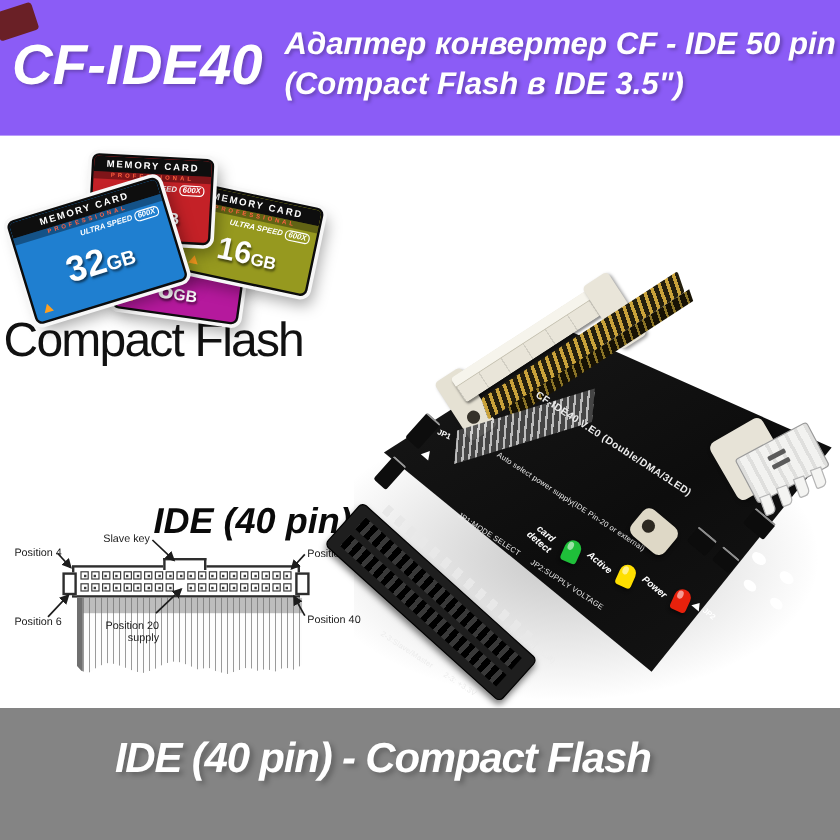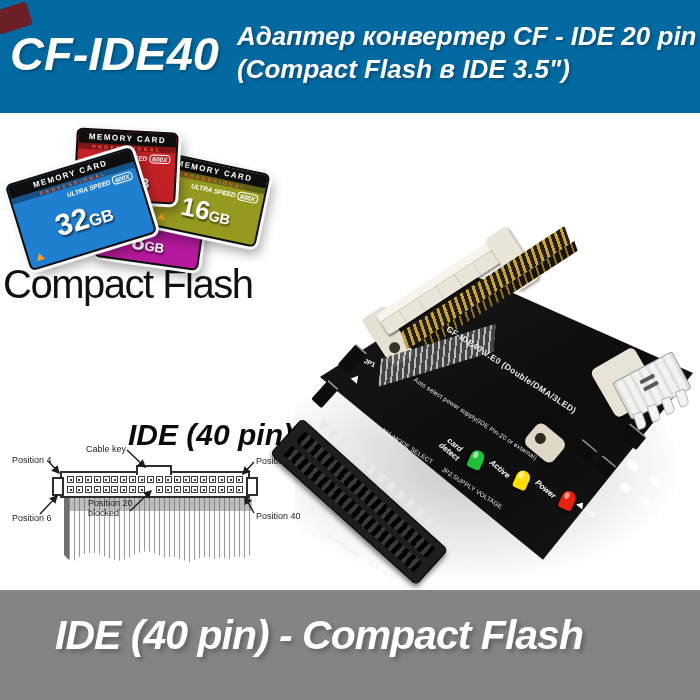--- a/index.html
+++ b/index.html
@@ -8,21 +8,21 @@
 
   
   .band{position:absolute;left:0;width:700px;color:#fff;}
   .band-top{top:0;height:113px;background:#7c7c7c;}
   .band-bottom{top:590px;height:110px;background:#848484;}
   .model-title{position:absolute;left:10px;top:26px;font-size:47px;font-weight:bold;
        font-style:italic;letter-spacing:0px;text-shadow:2px 2px 3px rgba(0,0,0,0.25);}
   .ru-title{position:absolute;left:237px;top:20px;width:460px;font-size:26px;line-height:1.28;
        font-weight:bold;font-style:italic;text-shadow:2px 2px 3px rgba(0,0,0,0.25);}
   .footer-caption{position:absolute;left:0;top:612px;width:628px;text-align:center;
-       font-size:41px;font-weight:bold;font-style:italic;color:#fff;letter-spacing:-1px;
+       font-size:35px;font-weight:bold;font-style:italic;color:#fff;letter-spacing:-1px;
        text-shadow:3px 3px 4px rgba(0,0,0,0.25);padding-left:10px;box-sizing:border-box;}
   .corner-artifact{position:absolute;left:-4px;top:6px;width:34px;height:24px;background:#6a2026;
        transform:rotate(-18deg);border-radius:3px;}
 
   
   .cards-area{position:absolute;left:15px;top:118px;width:280px;height:150px;}
   .cf-card{position:absolute;border:2px solid #0c0c0c;border-radius:6px;
        box-shadow:0 0 0 3px #f7f7f7, 5px 7px 12px rgba(0,0,0,0.35);overflow:hidden;}
   .card-band{height:13px;background:#0e0e0e;color:#fff;text-align:center;font-size:8px;
        font-weight:bold;letter-spacing:1.5px;line-height:13px;white-space:nowrap;}
@@ -68,21 +68,21 @@
        border-left:5px solid #6f6f6f;
        clip-path:polygon(0% 0%,100% 0%,100% 80%,96% 86%,92% 83%,88% 88%,84% 85%,80% 87%,76% 83%,
          71% 87%,67% 91%,62% 88%,58% 83%,54% 86%,50% 81%,46% 77%,42% 76%,38% 80%,34% 86%,29% 90%,
          25% 87%,21% 83%,17% 79%,13% 78%,9% 83%,5% 90%,2% 87%,0% 81%);}
   .ribbon::before{content:'';position:absolute;left:0;top:0;width:100%;height:13px;
        background:rgba(110,110,110,0.45);}
   .dlabel{position:absolute;font-size:9px;color:#1c1c1c;white-space:nowrap;}
   .lbl-pos1{left:12px;top:45px;} .lbl-key{left:86px;top:34px;}
   .lbl-pos39{left:256px;top:46px;} .lbl-pos2{left:12px;top:103px;}
   .lbl-pos40{left:256px;top:101px;}
-  .lbl-blocked{left:88px;top:88px;text-align:left;line-height:1.15;}
+  .lbl-blocked{left:88px;top:106px;text-align:right;line-height:1.15;}
   .diagram svg{position:absolute;left:0;top:0;}
 
   
   .photo{position:absolute;left:290px;top:235px;width:410px;height:365px;}
   .board-shadow{position:absolute;left:5px;top:110px;width:390px;height:240px;
        background:radial-gradient(ellipse at 45% 50%,rgba(70,70,70,0.30),transparent 70%);}
   .pcb{position:absolute;inset:0;background:linear-gradient(150deg,#1b1b1b,#0d0d0d 55%,#171717);
        clip-path:polygon(45.6% 11.5%,98.3% 37.8%,61.7% 89%,7.3% 38.9%);}
   .cf-slot-group{position:absolute;left:80px;top:72px;transform:rotate(-33deg);transform-origin:0 0;}
   .cf-bar{position:absolute;left:0;top:10px;width:135px;height:24px;background:#e9e5d9;
@@ -160,24 +160,24 @@
   .j2{left:28px;top:146px;width:14px;height:24px;}
   .jp1-tri{position:absolute;left:62px;top:140px;width:0;height:0;transform:rotate(40deg);
        border-left:4px solid transparent;border-right:4px solid transparent;
        border-bottom:7px solid #fff;}
   .jp1-text{position:absolute;left:74px;top:124px;color:#fff;font-size:6.5px;font-weight:bold;
        transform:rotate(24deg);}
 </style>
 </head>
 <body>
 
-<div class="band band-top" style="background-color: #0369a1;">
+<div class="band band-top" style="background-color: #8b5cf6;">
   <div class="model-title">CF-IDE40</div>
   <div class="ru-title">
-    <div>Адаптер конвертер CF - IDE 20 pin</div>
+    <div>Адаптер конвертер CF - IDE 50 pin</div>
     <div>(Compact Flash в IDE 3.5")</div>
   </div>
 </div>
 <div class="corner-artifact"></div>
 
 <div class="cards-area">
 
   <div class="cf-card card-magenta" style="background-color: rgb(181, 25, 157);">
     <div class="card-band">MEMORY CARD</div>
     <div class="card-pro">PROFESSIONAL</div>
@@ -282,27 +282,27 @@
         <span class="pin"></span>
         <span class="pin"></span>
         <span class="pin"></span>
         <span class="pin"></span>
       </div>
   </div>
 
   <div class="ribbon"></div>
 
   <div class="dlabel lbl-pos1">Position 4</div>
-  <div class="dlabel lbl-key">Cable key</div>
+  <div class="dlabel lbl-key">Slave key</div>
   <div class="dlabel lbl-pos39">Position 39</div>
   <div class="dlabel lbl-pos2">Position 6</div>
   <div class="dlabel lbl-pos40">Position 40</div>
   <div class="dlabel lbl-blocked">
     <div>Position 20</div>
-    <div>blocked</div>
+    <div>supply</div>
   </div>
 
   <svg width="310" height="180">
     <defs>
       <marker id="ah" markerWidth="7" markerHeight="7" refX="5" refY="3" orient="auto">
         <path d="M0,0 L6,3 L0,6 Z" fill="#1c1c1c"></path>
       </marker>
     </defs>
     <g stroke="#1c1c1c" stroke-width="1.4" fill="none">
       <path d="M48,51 L59,63" marker-end="url(#ah)"></path>

